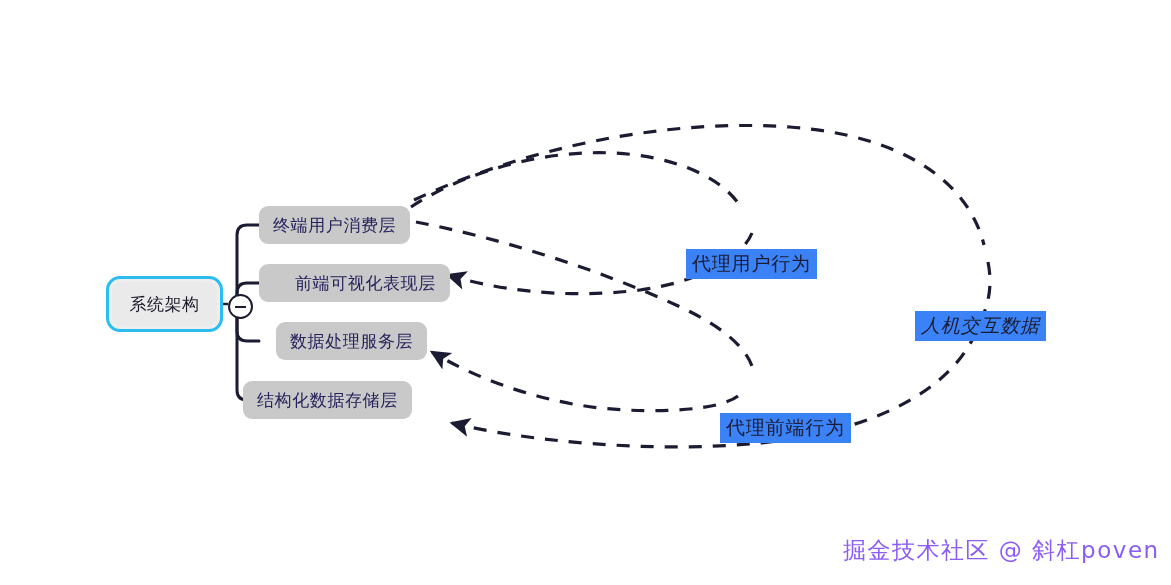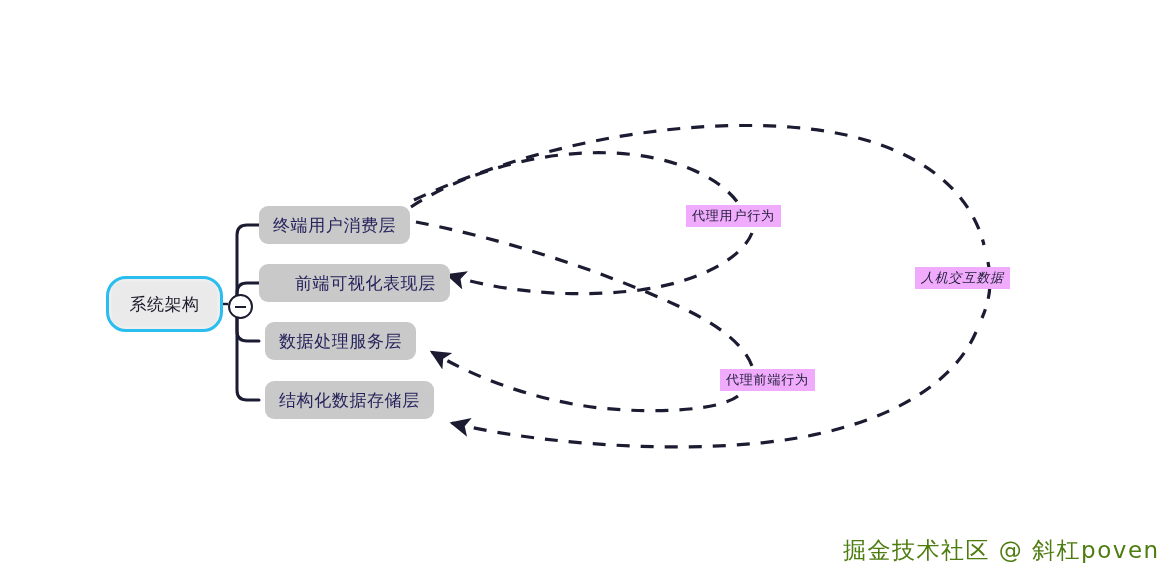--- a/index.html
+++ b/index.html
@@ -40,21 +40,21 @@
     justify-content: center;
     white-space: nowrap;
   }
 
   .root-node {
     left: 106px;
     top: 276px;
     width: 117px;
     height: 56px;
     border: 3px solid #29bdf0;
-    border-radius: 20px;
+    border-radius: 14px;
     background: #eeeeee;
     padding: 3px;
   }
   .root-inner {
     width: 100%;
     height: 100%;
     border-radius: 10px;
     background: #eaeaea;
     display: flex;
     align-items: center;
@@ -68,22 +68,22 @@
     height: 38px;
     border-radius: 9px;
     background: #c9c9c9;
     color: #26235c;
     font-size: 17px;
     letter-spacing: 0.6px;
     padding: 0 14px;
   }
   .child-1 { left: 259px; top: 206px; }
   .child-2 { left: 259px; top: 264px; padding-left: 36px; }
-  .child-3 { left: 265px; top: 322px; }
-  .child-4 { left: 265px; top: 381px; }
+  .child-3 { left: 276px; top: 322px; }
+  .child-4 { left: 243px; top: 381px; }
 
   
   .collapse-toggle {
     position: absolute;
     left: 228px;
     top: 294px;
     width: 21px;
     height: 21px;
     border-radius: 50%;
     border: 2px solid #1b1b32;
@@ -97,38 +97,39 @@
     content: "";
     display: block;
     width: 11px;
     height: 2px;
     background: #1b1b32;
   }
 
   
   .rel-label {
     position: absolute;
-    font-size: 13px;
+    font-size: 19px;
     color: #1b1b32;
     letter-spacing: 0.8px;
     white-space: nowrap;
-    background: #f0abfc;
+    background: #3b82f6;
     padding: 2px 6px;
+    margin-top: 44px;
   }
   .rel-label-1 { left: 686px; top: 205px; }
   .rel-label-2 { left: 720px; top: 369px; }
   .rel-label-3 { left: 915px; top: 267px; font-style: italic; }
 
   
   .watermark {
     position: absolute;
     left: 843px;
     top: 535px;
     font-size: 23px;
-    color: #4d7c0f;
+    color: #8b5cf6;
     letter-spacing: 1.5px;
     white-space: nowrap;
     font-family: "DejaVu Sans", "Liberation Sans", sans-serif;
   }
 </style>
 </head>
 <body>
 
 <div id="canvas">
 

